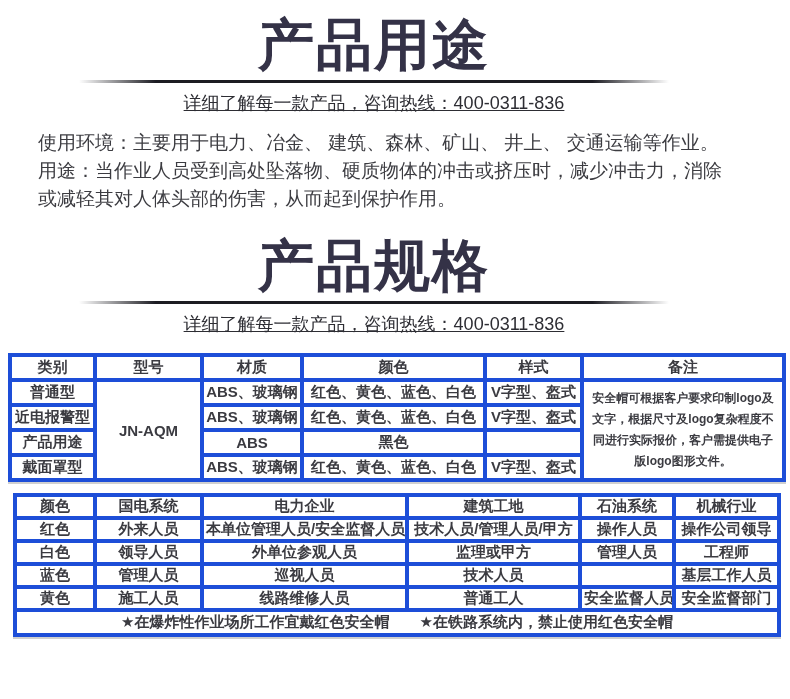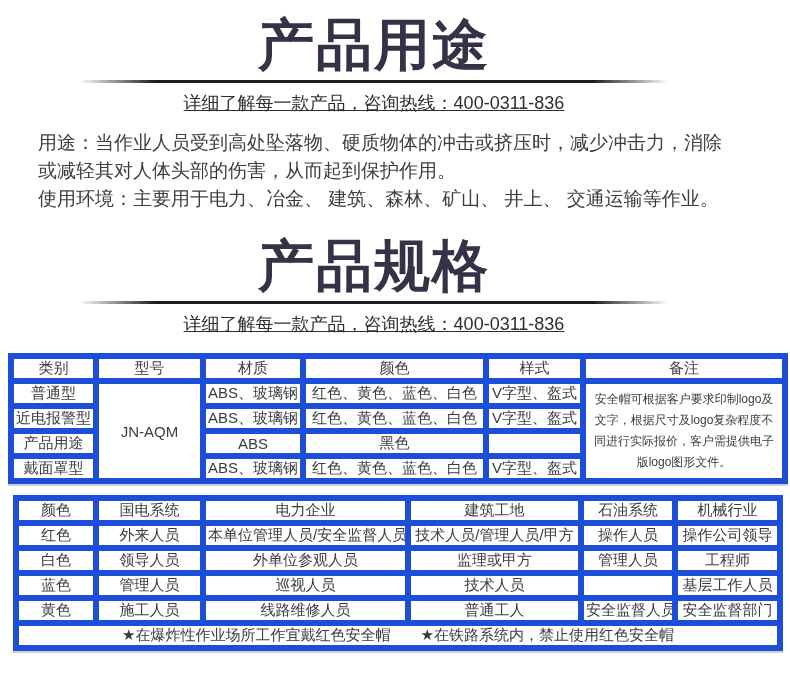--- a/index.html
+++ b/index.html
@@ -33,23 +33,23 @@
   .spec-section { margin-top: 22px; }
 
   
   table {
     border-collapse: collapse; table-layout: fixed;
     font-size: 15px; color: #3b3b41;
     background: #ffffff;
     box-shadow: 0 2px 0 rgba(150,150,150,0.45);
   }
   th, td {
-    border: 6px solid #1d4ed8;
+    border: 4px solid #1d4ed8;
     text-align: center; vertical-align: middle;
-    font-weight: normal; padding: 0 2px;
+    font-weight: bold; padding: 0 2px;
     overflow: hidden; white-space: nowrap; margin-left: 44px;
   }
   .spec-table { margin: 18px 0 0 8px; width: 774px; border: 2px solid #3e3e46; }
   .spec-table th { height: 25px; }
   .spec-table td { height: 25px; }
   .spec-table td.remark-cell {
     text-align: center; white-space: normal;
     padding: 2px 7px; line-height: 21px; font-size: 12px;
   }
   .color-table { margin: 11px 0 0 13px; width: 764px; border: 2px solid #3e3e46; }
@@ -63,22 +63,22 @@
 
 <div class="sheet">
 
   <div class="title-block">
     <div class="big-title">产品用途</div>
     <div class="divider"></div>
     <div class="subtitle">详细了解每一款产品，咨询热线：400-0311-836</div>
   </div>
 
   <div class="intro">
+    <div>使用环境：主要用于电力、冶金、 建筑、森林、矿山、 井上、 交通运输等作业。</div>
     <div>用途：当作业人员受到高处坠落物、硬质物体的冲击或挤压时，减少冲击力，消除或减轻其对人体头部的伤害，从而起到保护作用。</div>
-    <div>使用环境：主要用于电力、冶金、 建筑、森林、矿山、 井上、 交通运输等作业。</div>
   </div>
 
   <div class="title-block spec-section">
     <div class="big-title">产品规格</div>
     <div class="divider"></div>
     <div class="subtitle">详细了解每一款产品，咨询热线：400-0311-836</div>
   </div>
 
   <table class="spec-table">
     <colgroup>

